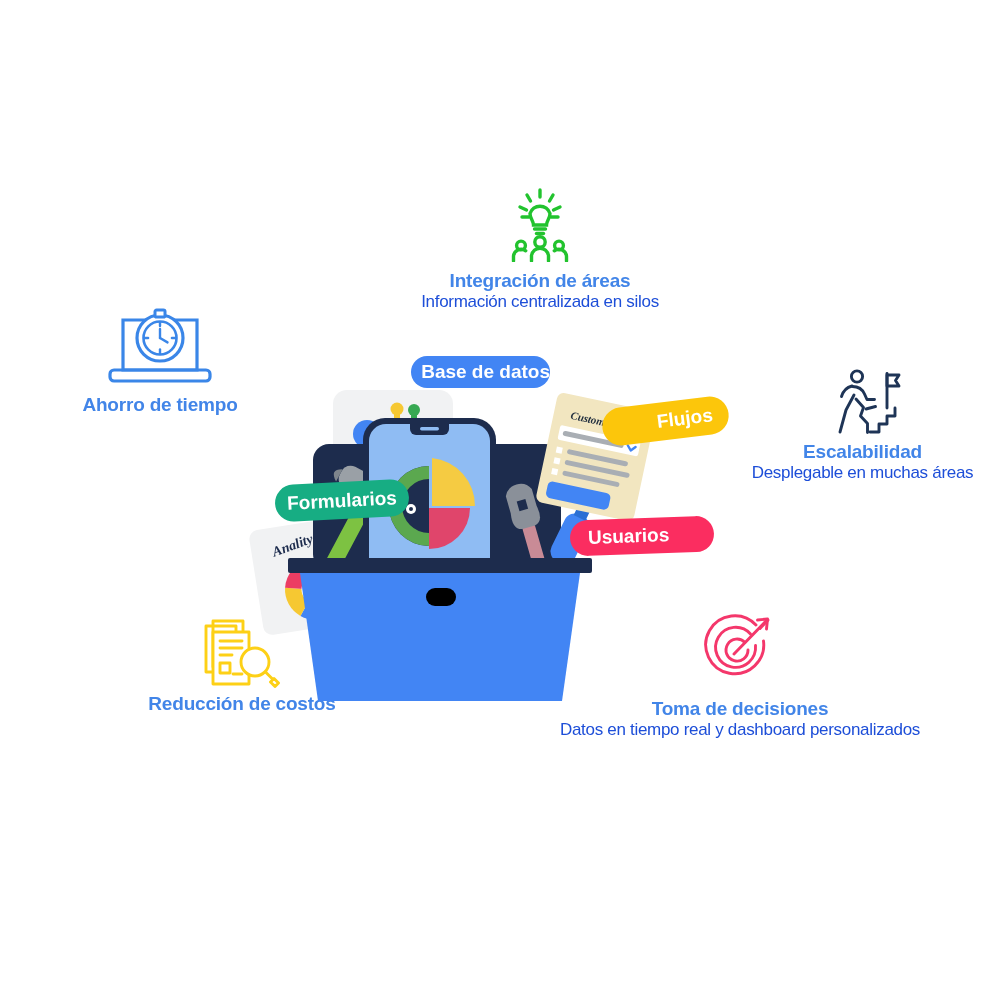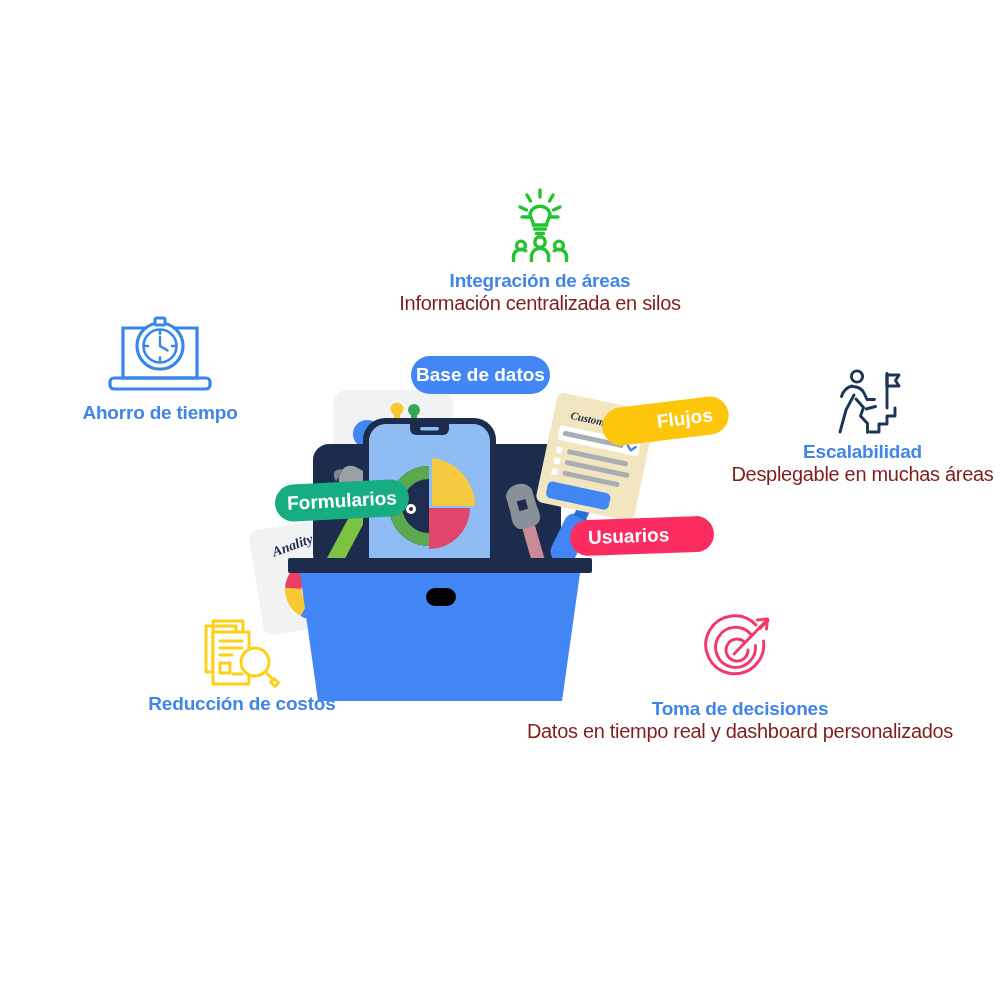--- a/index.html
+++ b/index.html
@@ -12,45 +12,45 @@
   #stage { position: relative; width: 1000px; height: 1000px; border-radius: 20px; }
 
   
   .benefit { position: absolute; text-align: center; }
   .benefit .icon-wrap { display:flex; justify-content:center; align-items:flex-end; }
   .benefit .b-title {
     font-weight: bold; font-size: 19px; color: #4285e8;
     letter-spacing: -0.2px; white-space: nowrap;
   }
   .benefit .b-desc {
-    font-size: 20px; color: #7f1d1d; white-space: nowrap;
+    font-size: 17px; color: #1d4ed8; white-space: nowrap;
     letter-spacing: -0.3px;
   }
 
   #b-integracion { left: 345px; top: 186px; width: 390px; }
   #b-integracion .b-title { margin-top: 8px; }
-  #b-ahorro { left: 0px;   top: 316px; width: 320px; }
+  #b-ahorro { left: 0px;   top: 308px; width: 320px; }
   #b-ahorro .b-title { margin-top: 6px; }
   #b-escalabilidad { left: 715px; top: 368px; width: 295px; }
   #b-escalabilidad .b-title { margin-top: 5px; }
   #b-reduccion { left: 27px; top: 618px; width: 430px; }
   #b-reduccion .b-title { margin-top: 5px; }
   #b-decisiones { left: 480px; top: 612px; width: 520px; }
   #b-decisiones .b-title { margin-top: 12px; }
 
   
   #illus { position: absolute; left: 250px; top: 340px; width: 500px; height: 380px; }
 
   .pill {
     position: absolute; color: #fff; font-weight: bold;
     border-radius: 22px; display:flex; align-items:center; justify-content:center;
     white-space: nowrap; z-index: 40;
   }
-  #pill-base { left: 161px; top: 16px; width: 139px; height: 38px;
-               background: #4285f4; font-size: 19px; }
+  #pill-base { left: 161px; top: 16px; width: 139px; height: 32px;
+               background: #4285f4; font-size: 19px; justify-content: flex-end; }
   #pill-form { left: 25px; top: 142px;  width: 134px; height: 37px;
                background: #17ad83; font-size: 19px; transform: rotate(-3deg); }
   #pill-flujos { left: 352px; top: 62px; width: 127px; height: 38px;
                background: #fcc60b; font-size: 19px; transform: rotate(-7deg);
                justify-content: flex-end; padding-right: 16px; }
   #pill-usuarios { left: 320px; top: 178px; width: 144px; height: 36px;
                background: #fb2d60; font-size: 19px; transform: rotate(-2deg);
                justify-content: flex-start; padding-left: 18px; }
 </style>
 </head>

